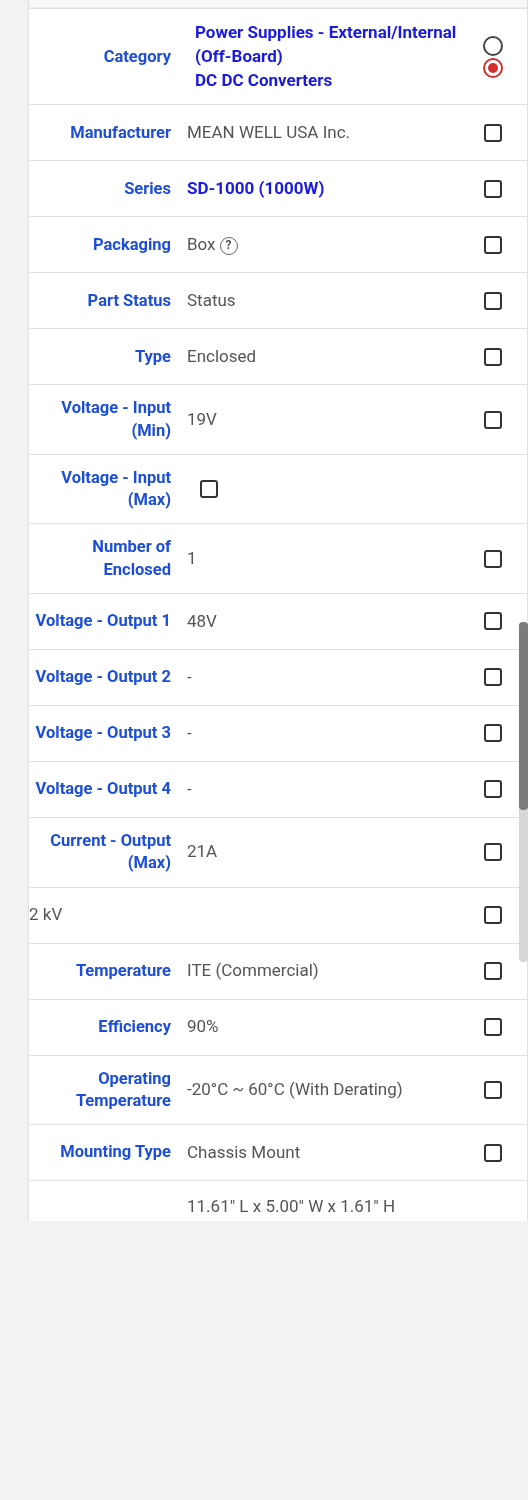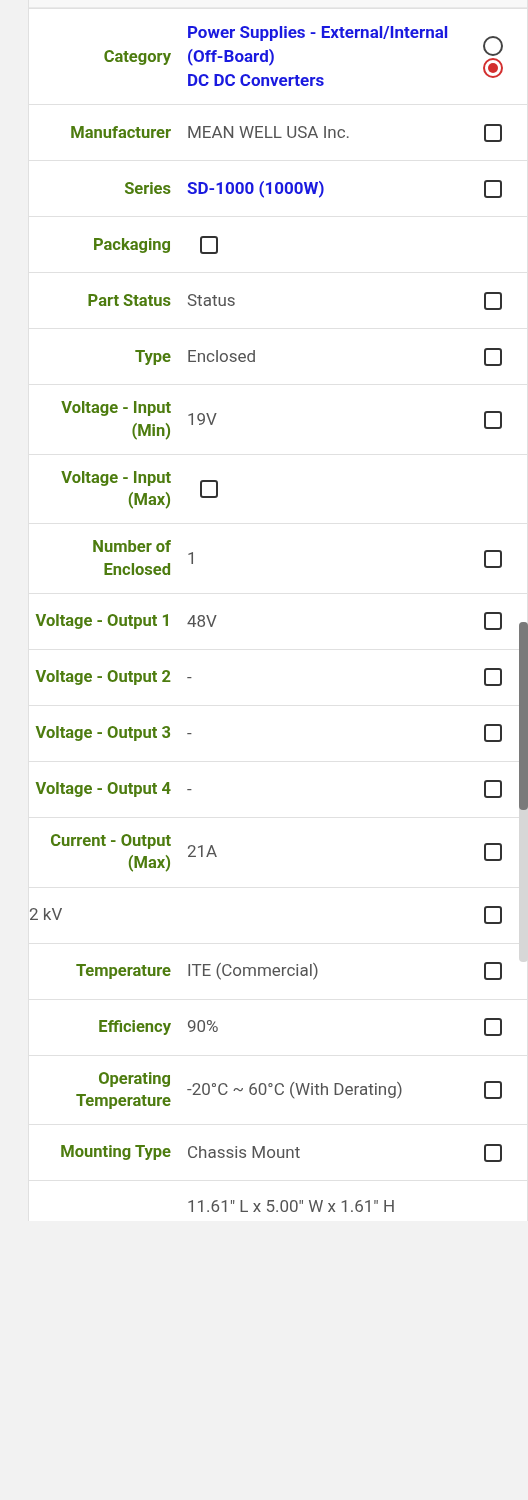--- a/index.html
+++ b/index.html
@@ -27,34 +27,34 @@
   .row:first-child {
     border-top: 1px solid #e0e0e0;
   }
   .label {
     width: 158px;
     flex-shrink: 0;
     text-align: right;
     padding-right: 16px;
     font-weight: 700;
     font-size: 16.5px;
-    color: #4d7c0f;
+    color: #1d4ed8;
     line-height: 1.35;
     align-self: center;
   }
   .value {
     flex: 1;
     font-size: 17px;
     color: #555;
     line-height: 1.4;
     padding-right: 8px;
     align-self: center;
   }
   .value.link { color: #1a1adf; font-weight: 700; cursor: pointer; }
-  .value .line2 { display: block; }
+  .value .line2 { display: block; margin-left: 8px; }
   .controls {
     width: 44px;
     flex-shrink: 0;
     display: flex;
     flex-direction: column;
     align-items: center;
     gap: 2px;
     justify-content: center;
   }
   .radio-outline {
@@ -147,20 +147,21 @@
       </div>
       <div class="row">
         <div class="label">Series</div>
         <div class="value link"><span>SD-1000 (1000W)</span></div>
         <div class="controls">
           <span class="checkbox"></span>
         </div>
       </div>
       <div class="row">
         <div class="label">Packaging</div>
+        <div class="value"><span>Box</span><span class="help-icon">?</span></div>
         <div class="controls">
           <span class="checkbox"></span>
         </div>
       </div>
       <div class="row">
         <div class="label">Part Status</div>
         <div class="value"><span>Status</span></div>
         <div class="controls">
           <span class="checkbox"></span>
         </div>

